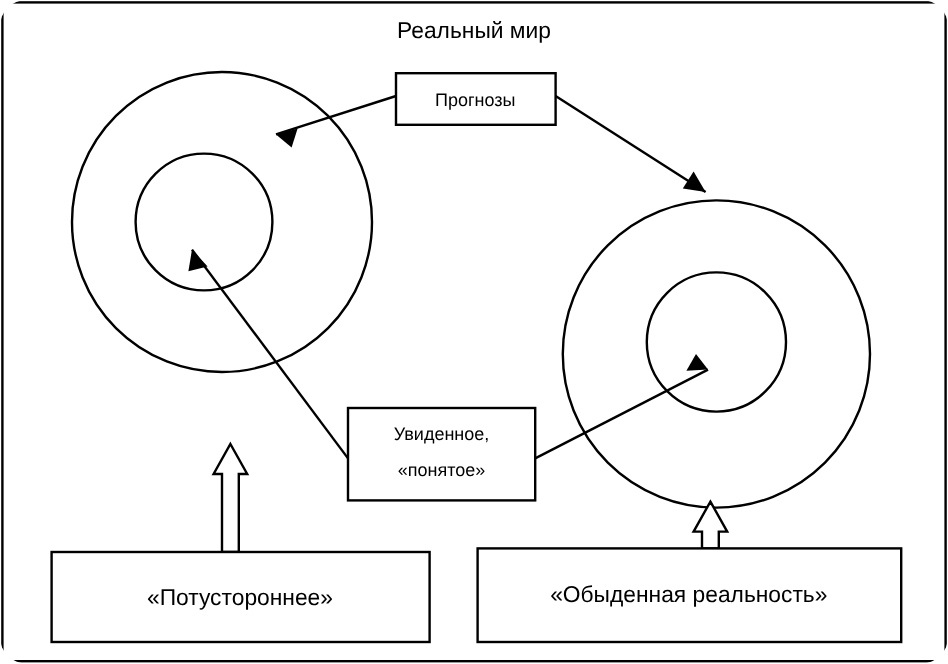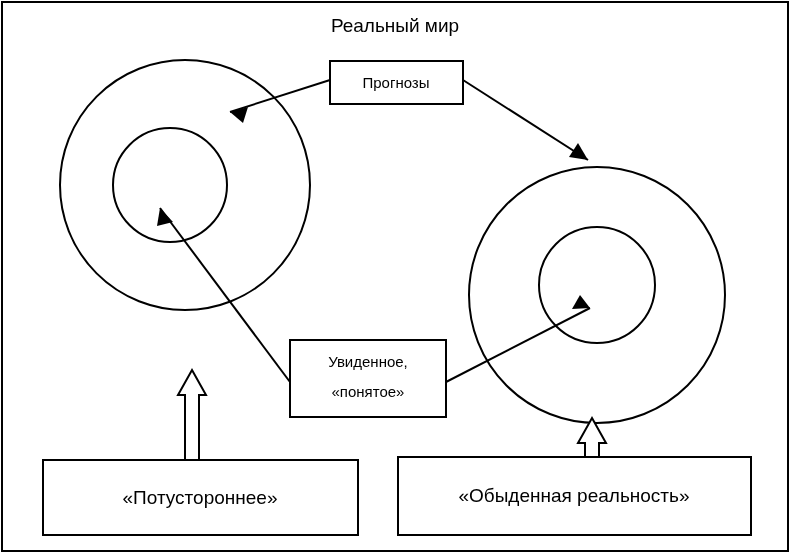--- a/index.html
+++ b/index.html
@@ -7,20 +7,21 @@
     padding: 0;
     background: #ffffff;
   }
   #stage {
     position: relative;
     width: 790px;
     height: 553px;
     background: #ffffff;
     font-family: "Liberation Sans", sans-serif;
     overflow: hidden;
+    border-radius: 22px;
   }
   #diagram-svg {
     position: absolute;
     left: 0;
     top: 0;
     width: 790px;
     height: 553px;
   }
   .label-text {
     font-family: "Liberation Sans", sans-serif;

